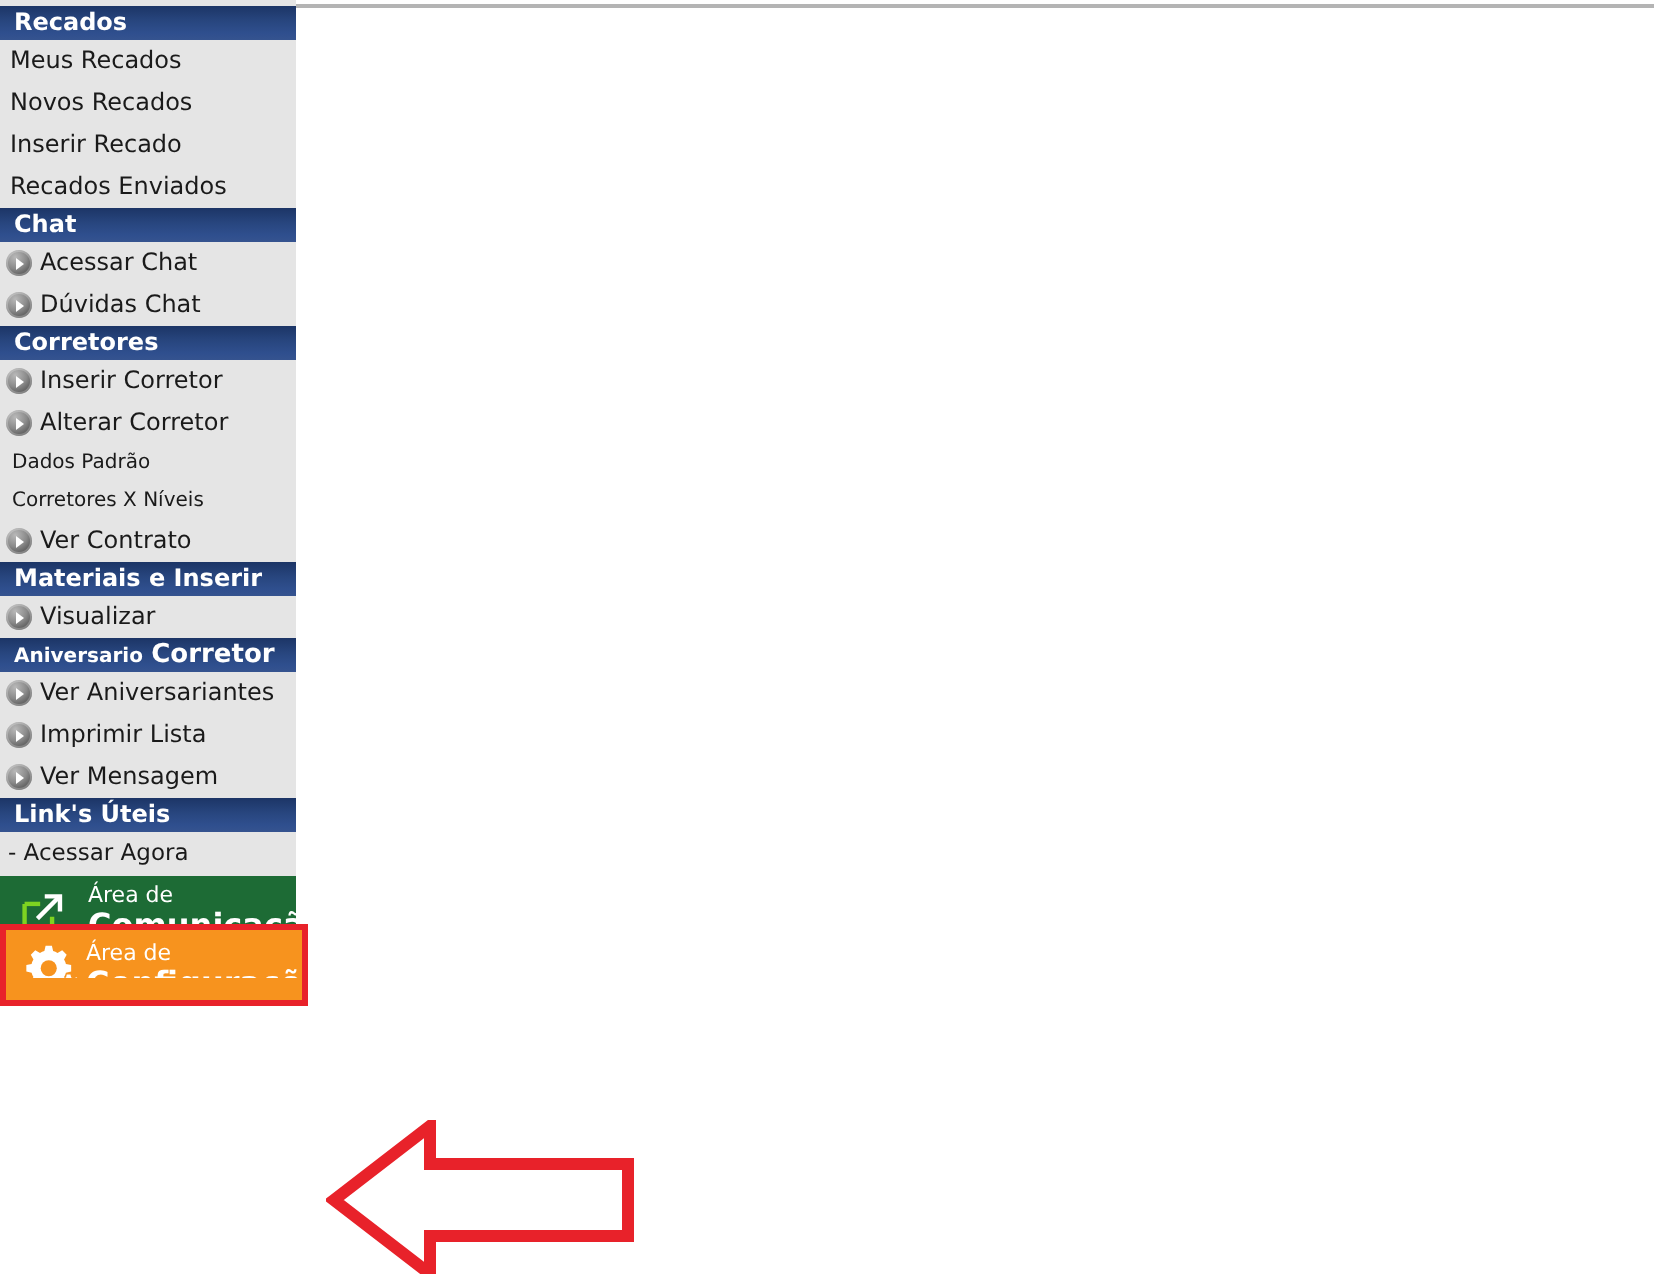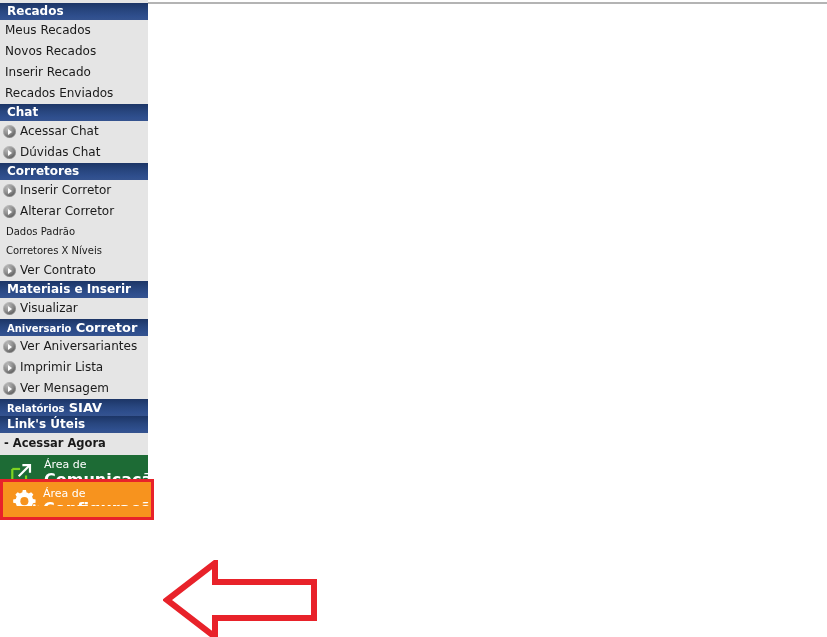--- a/index.html
+++ b/index.html
@@ -77,21 +77,20 @@
     line-height: 19px;
     padding-left: 6px;
   }
   .menu-item.red {
     color: #9e2020;
     font-size: 11px;
   }
   .menu-item.dash {
     font-size: 11.5px;
     padding-left: 4px;
-    font-weight: bold;
   }
 
   .play-icon {
     position: absolute;
     left: 3px;
     top: 4px;
     width: 13px;
     height: 13px;
     border-radius: 50%;
     background: radial-gradient(circle at 36% 28%, #b9b9b9 0%, #8b8b8b 45%, #5c5c5c 75%, #3d3d3d 100%);
@@ -258,24 +257,20 @@
   </div>
   <div class="menu-item with-icon">
     <span class="play-icon"></span>
     <span>Imprimir Lista</span>
   </div>
   <div class="menu-item with-icon">
     <span class="play-icon"></span>
     <span>Ver Mensagem</span>
   </div>
 
-  <div class="section-header">
-    <span class="small-part">Relatórios</span>
-    <span class="big-part">SIAV</span>
-  </div>
 
   <div class="section-header">
     <span>Link's Úteis</span>
   </div>
   <div class="menu-item dash">
     <span>- Acessar Agora</span>
   </div>
 
   <div class="action-btn" id="btn-comunicacao">
     <svg class="icon-extlink" viewBox="0 0 24 24">

